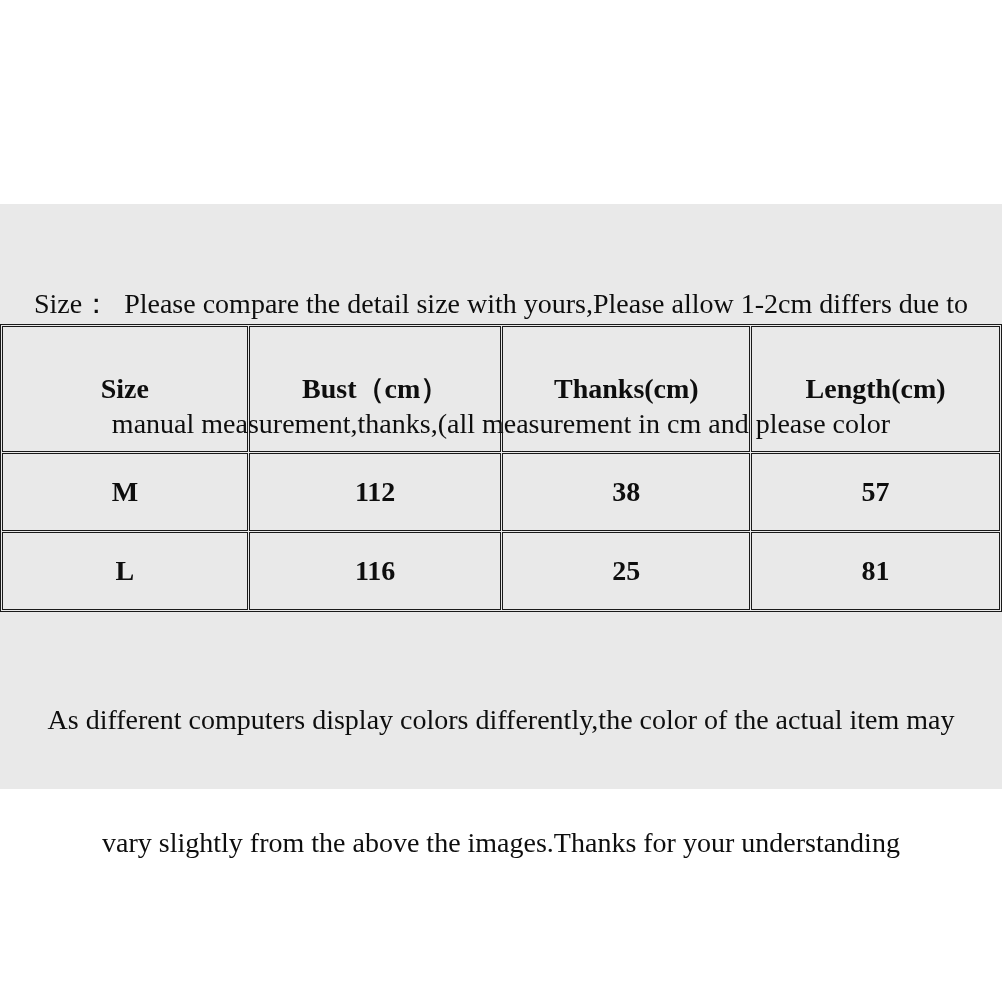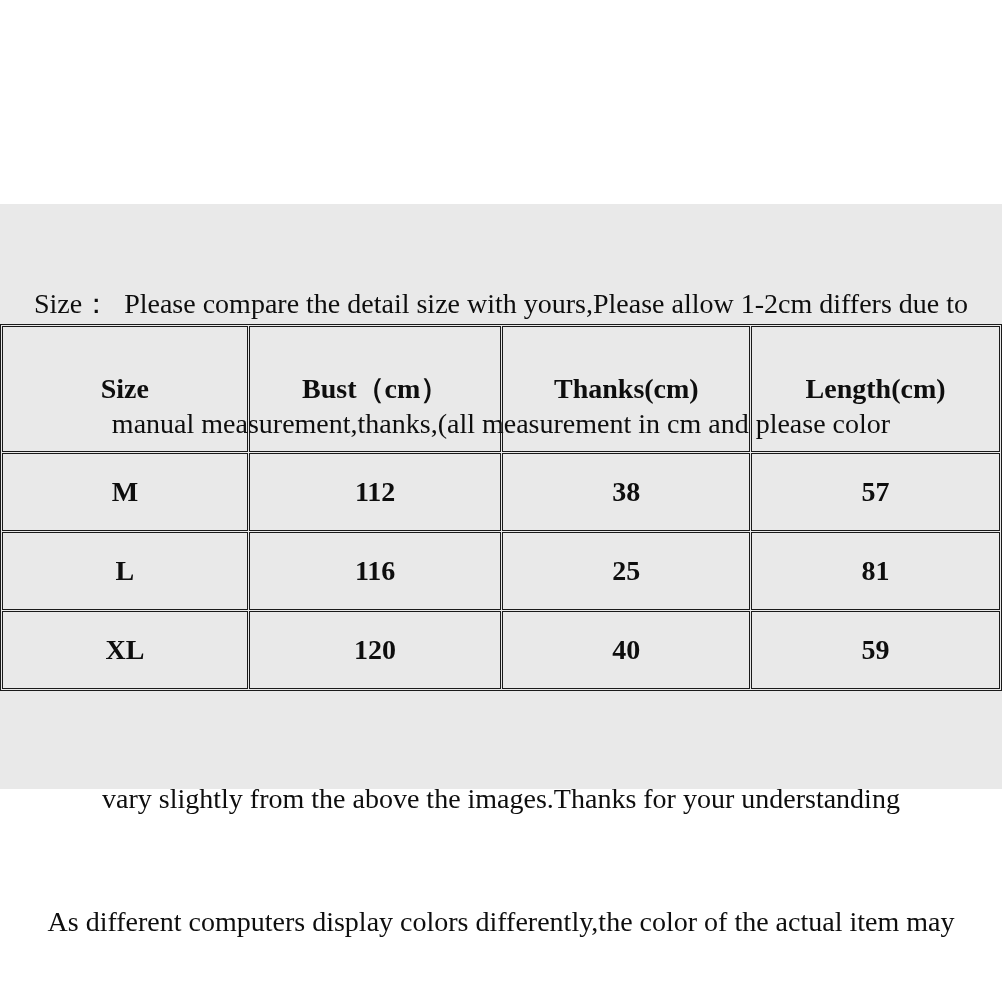--- a/index.html
+++ b/index.html
@@ -84,27 +84,21 @@
         <td>112</td>
         <td>38</td>
         <td>57</td>
       </tr>
       <tr>
         <td>L</td>
         <td>116</td>
         <td>25</td>
         <td>81</td>
       </tr>
-      <tr>
-        <td>XL</td>
-        <td>120</td>
-        <td>40</td>
-        <td>59</td>
-      </tr>
     </tbody>
   </table>
 
   <div class="note bottom-note">
+    <div class="note-line">As different computers display colors differently,the color of the actual item may</div>
     <div class="note-line">vary slightly from the above the images.Thanks for your understanding</div>
-    <div class="note-line">As different computers display colors differently,the color of the actual item may</div>
   </div>
 
 </div>
 
 </body></html>

